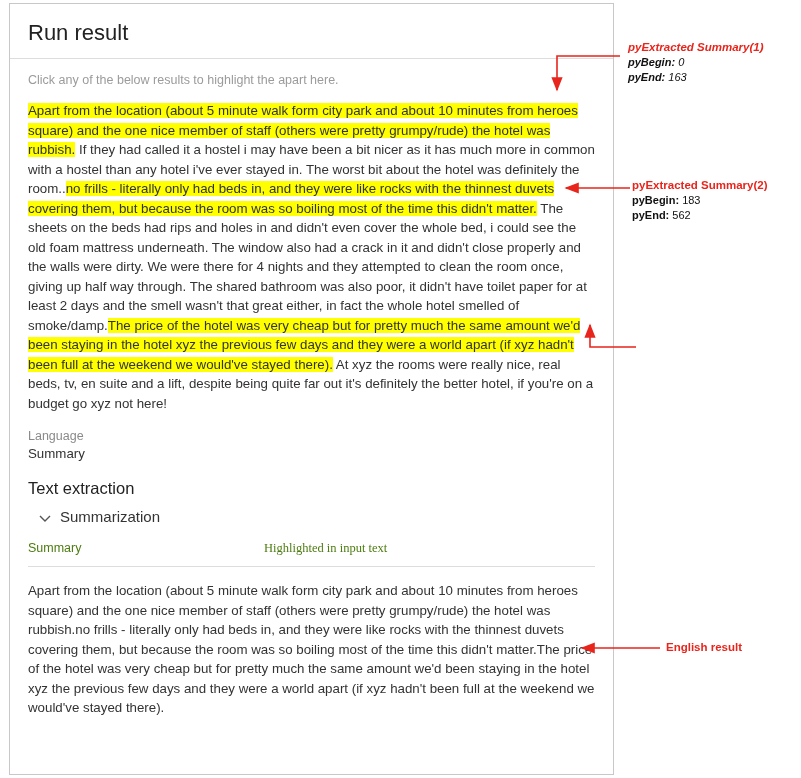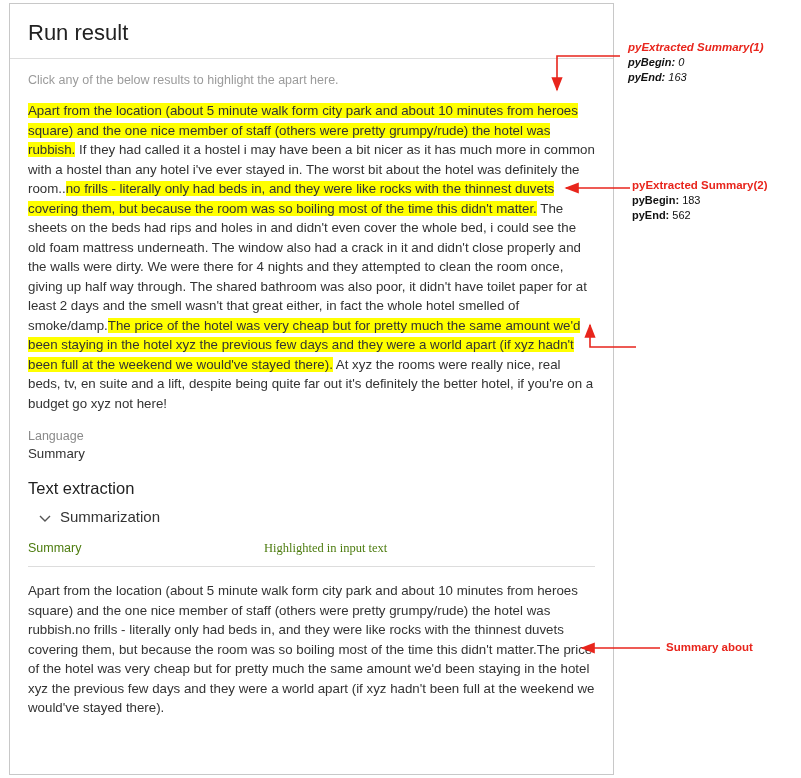--- a/index.html
+++ b/index.html
@@ -210,15 +210,15 @@
       <span>pyBegin:</span>
       <span class="num">183</span>
     </span>
     <span class="sub">
       <span>pyEnd:</span>
       <span class="num">562</span>
     </span>
   </div>
 
 
-  <div class="anno" style="left:666px; top:640px;">Summary about</div>
+  <div class="anno" style="left:666px; top:640px;">English result</div>
 
 </div>
 
 </body></html>

